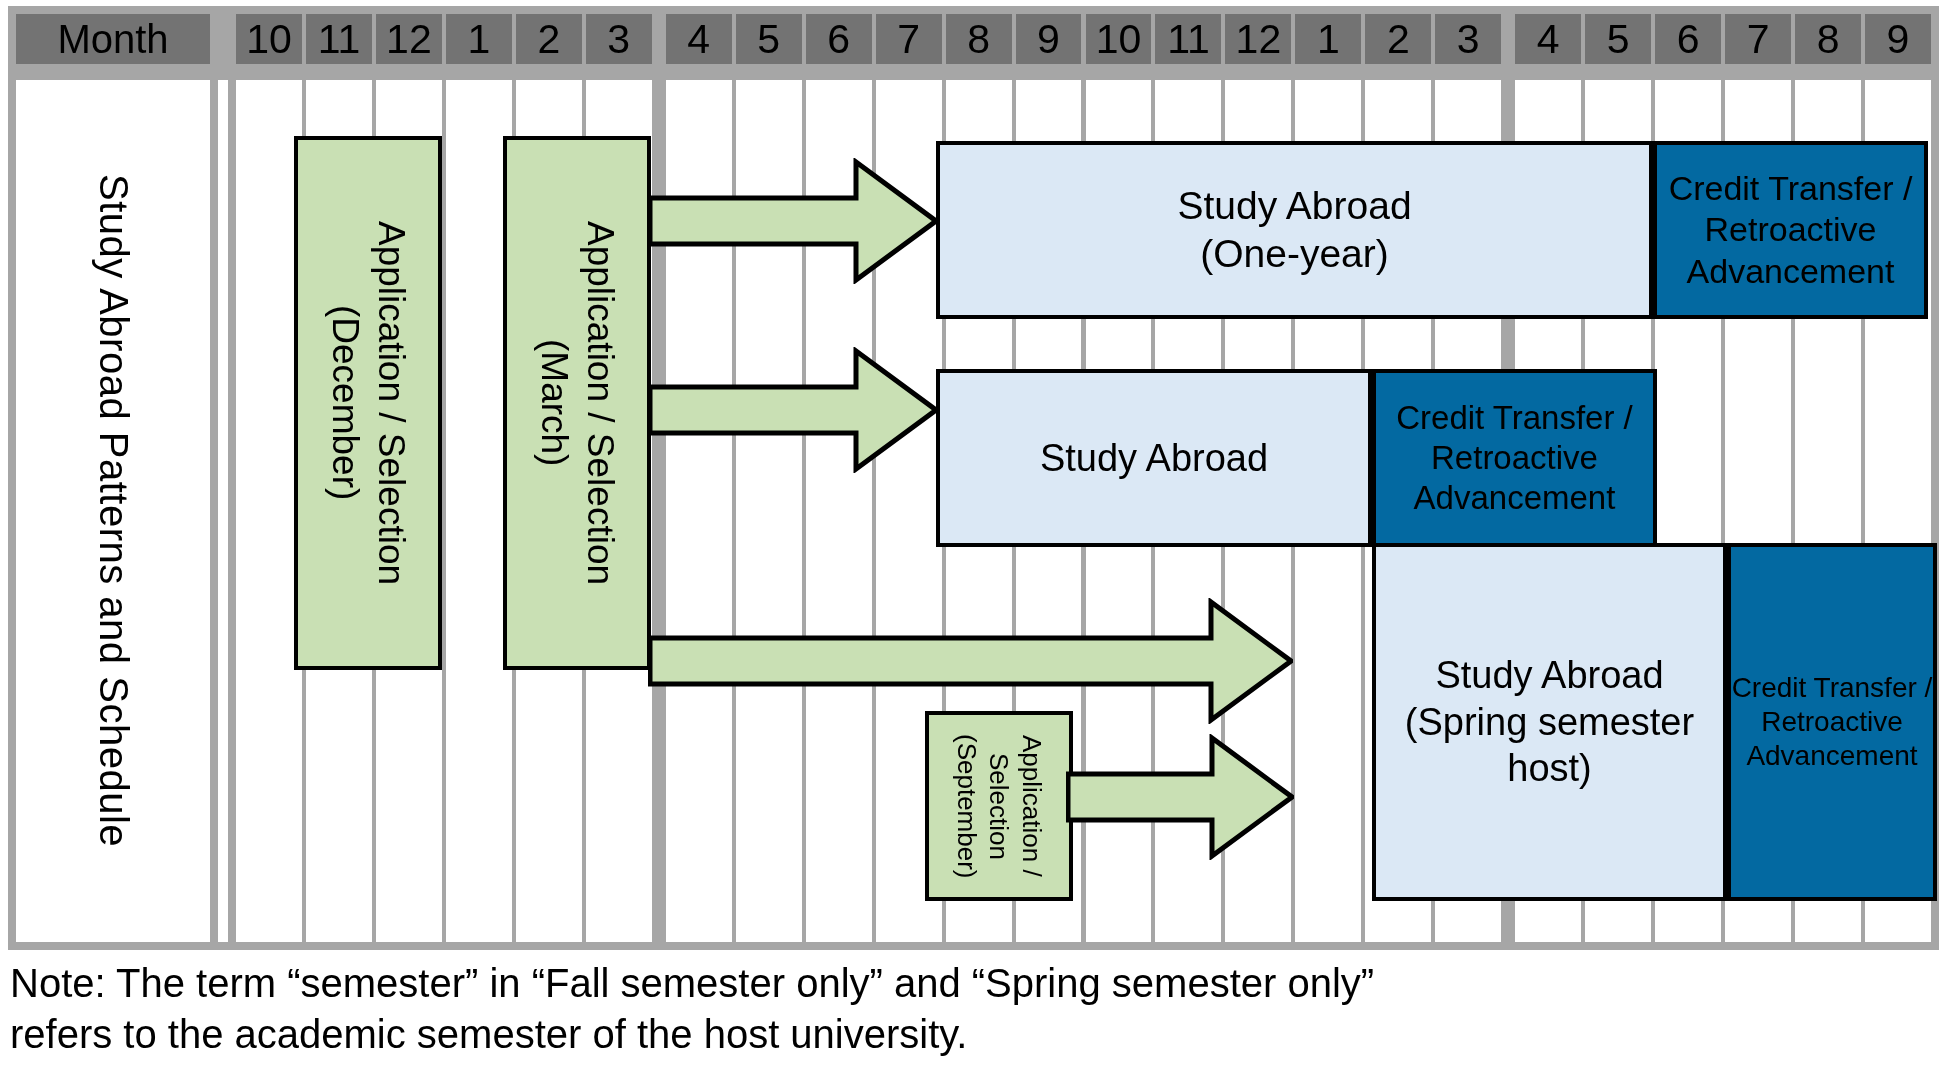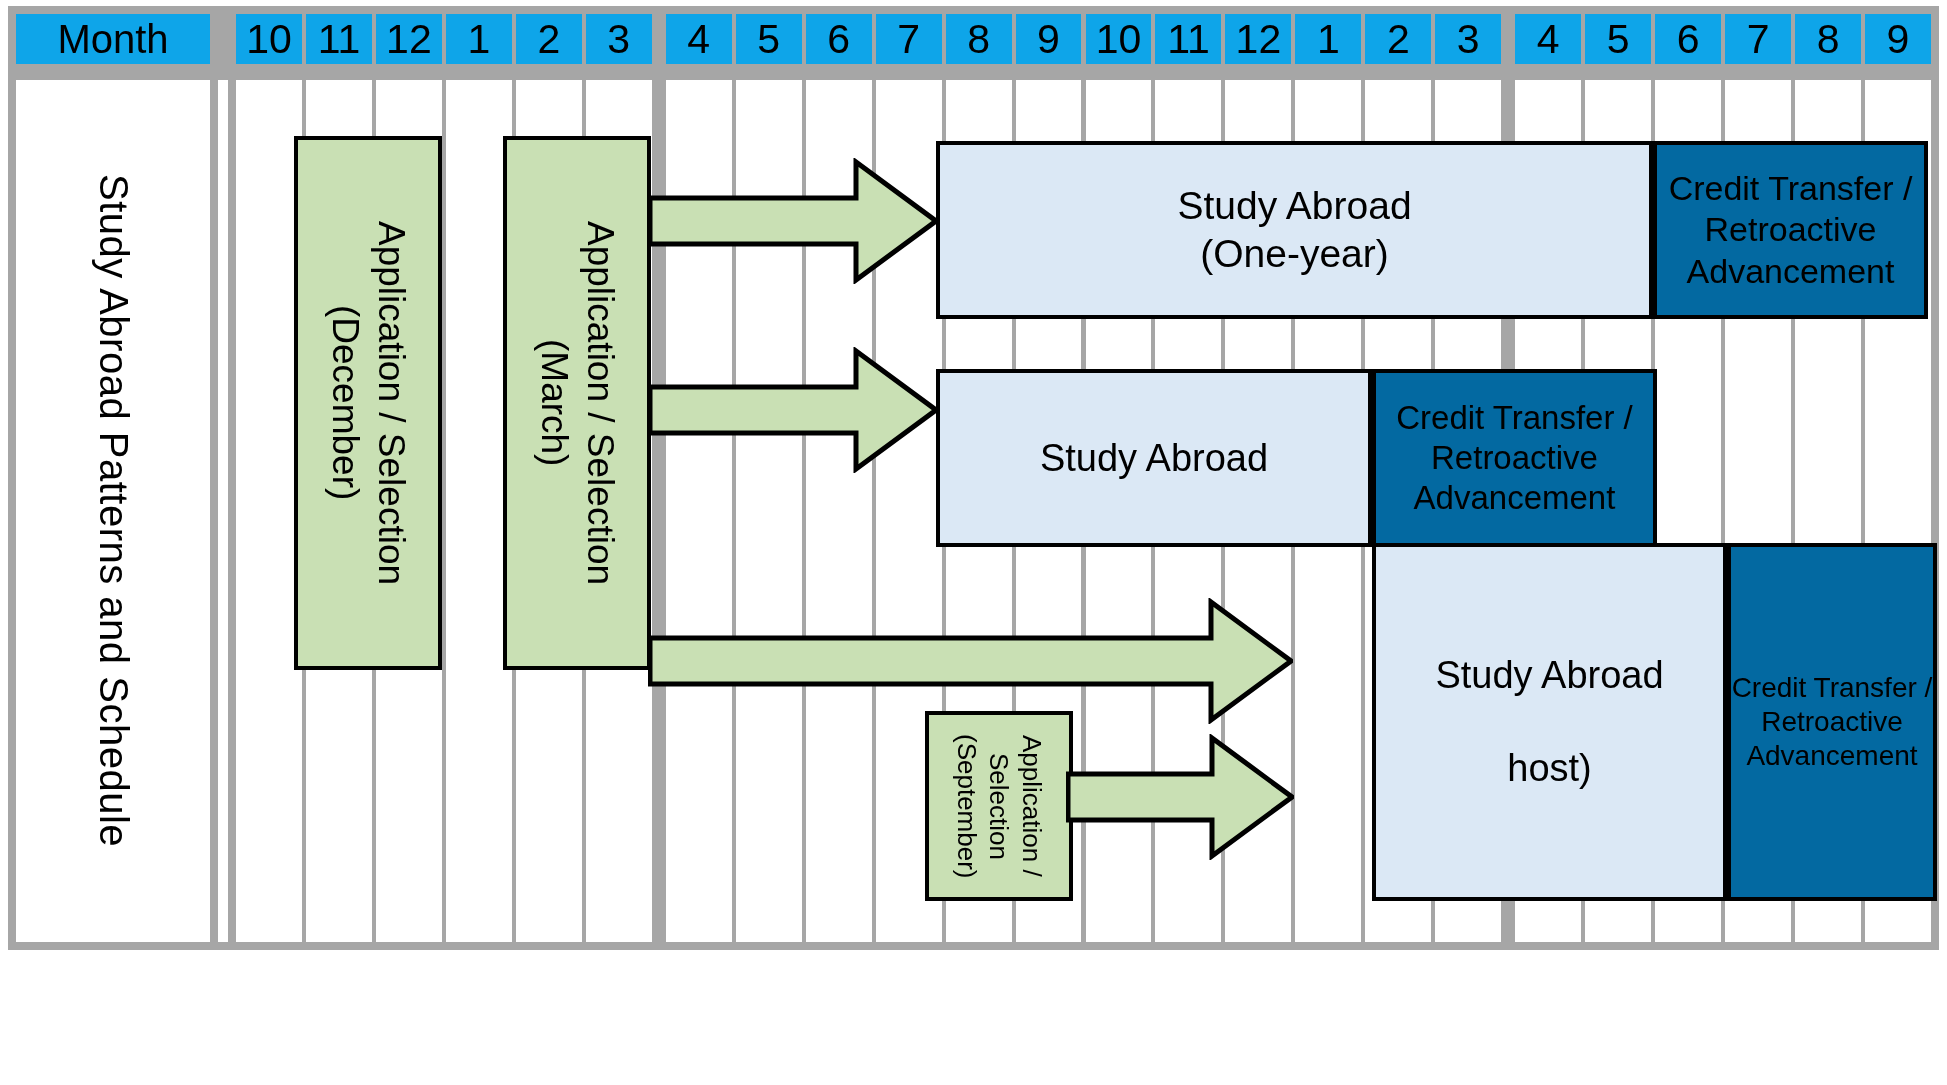--- a/index.html
+++ b/index.html
@@ -20,21 +20,21 @@
     background: #a6a6a6;
   }
 
   
   .hdr-band {
     position: absolute; left: 0; top: 0;
     width: 1931px; height: 66px;
   }
   .hdr-cell {
     position: absolute; top: 8px; height: 50px;
-    background: #0ea5e9;
+    background: #737373;
     display: flex; align-items: center; justify-content: center;
     font-size: 41px; color: #000000; line-height: 1;
   }
   .hdr-cell.month-label { font-size: 40px; }
 
   
   .body-band {
     position: absolute; left: 0; top: 66px;
     width: 1931px; height: 878px;
   }
@@ -241,30 +241,34 @@
         <span>
           <span>Credit Transfer /</span><br>
           <span>Retroactive</span><br>
           <span>Advancement</span>
         </span>
       </div>
 
       <div class="box blue" style="left:1364px; top:537px; width:355px; height:358px; font-size:38px;">
         <span>
           <span>Study Abroad</span><br>
-          <br>
+          <span>(Spring semester</span><br>
           <span>host)</span>
         </span>
       </div>
 
       <div class="box orange" style="left:1719px; top:537px; width:210px; height:358px; font-size:28px;">
         <span>
           <span>Credit Transfer /</span><br>
           <span>Retroactive</span><br>
           <span>Advancement</span>
         </span>
       </div>
 
     </div>
   </div>
 
+  <div class="note">
+    <div class="note-line">Note: The term “semester” in “Fall semester only” and “Spring semester only”</div>
+    <div class="note-line">refers to the academic semester of the host university.</div>
+  </div>
 
 </div>
 
 </body></html>

